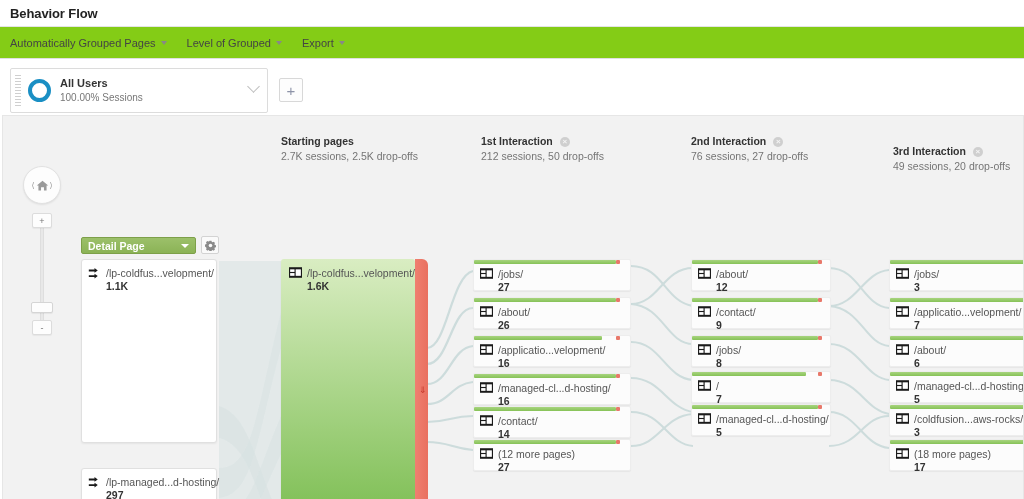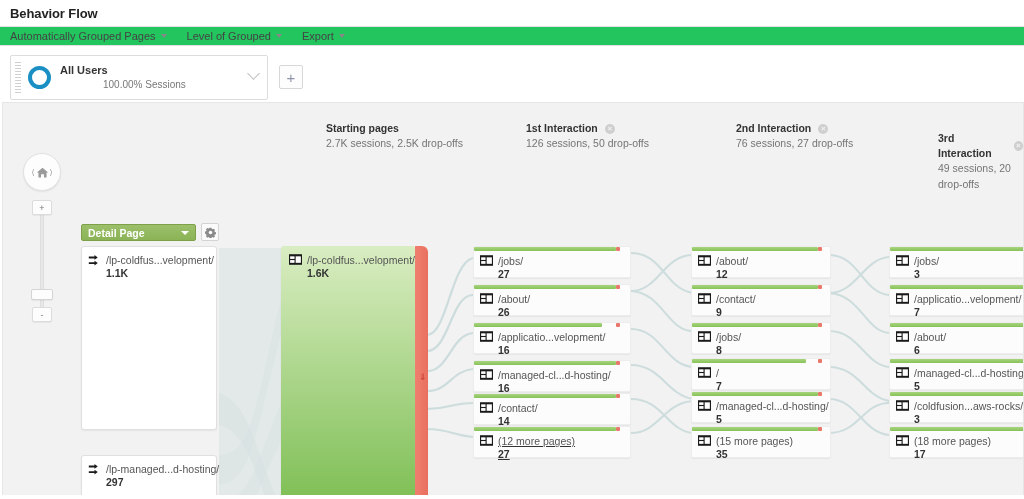--- a/index.html
+++ b/index.html
@@ -11,22 +11,22 @@
     color:#333; font-size:11px;
     -webkit-font-smoothing:antialiased;
   }
 
   
   .page-title {
     font-size:13px; font-weight:bold; color:#222;
     padding:6px 0 5px 10px; letter-spacing:-0.1px;
   }
   .toolbar {
-    height:20px; border-top:1px solid #e4e4e4; border-bottom:1px solid #e0e0e0;
-    background:#22c55e; display:flex; align-items:center; padding-left:10px; gap:20px;
+    height:33px; border-top:1px solid #e4e4e4; border-bottom:1px solid #e0e0e0;
+    background:#84cc16; display:flex; align-items:center; padding-left:10px; gap:20px;
   }
   .tb-item {
     font-size:11px; color:#444; display:flex; align-items:center; gap:5px;
     cursor:pointer; white-space:nowrap;
   }
   .caret { width:0;height:0;border-left:3.5px solid transparent;border-right:3.5px solid transparent;border-top:4px solid #888; }
 
   
   .segbar { height:56px; display:flex; align-items:center; padding:6px 0 0 10px; gap:11px; background:#fff;}
   .segcard {
@@ -35,21 +35,21 @@
   }
   .segcard.shaded { background:#f4f4f4; }
   .grip { width:6px; height:31px; margin-left:4px;
     background-image:repeating-linear-gradient(to bottom,#cfcfcf 0 1px,transparent 1px 3px);
   }
   .ring { width:23px; height:23px; border-radius:50%; margin:0 9px 0 7px; flex:none; }
   .ring.blue  { border:4px solid #1a8fc4; }
   .ring.orange{ border:4px solid #e8751a; border-right-color:transparent; transform:rotate(25deg); }
   .segtext { line-height:1.35; }
   .segname { font-size:11px; font-weight:bold; color:#333; }
-  .segsub  { font-size:10px; color:#777;margin-left:43px; }
+  .segsub  { font-size:10px; color:#777; }
   .segchev { position:absolute; right:9px; top:13px; width:9px;height:9px;
     border-right:1.6px solid #bdbdbd; border-bottom:1.6px solid #bdbdbd; transform:rotate(45deg); }
   .addseg {
     width:24px;height:24px;border:1px solid #d8d8d8;border-radius:2px;background:#fdfdfd;
     display:flex;align-items:center;justify-content:center; color:#8d93a8; font-size:15px; line-height:1;
     cursor:pointer;
   }
 
   
   .canvas {
@@ -75,21 +75,21 @@
     cursor:pointer; box-shadow:0 1px 1px rgba(0,0,0,.05);
   }
   .zplus { top:0; }
   .zminus{ bottom:0; }
   .zhandle{
     position:absolute; left:-1px; bottom:22px; width:22px;height:11px;background:#fdfdfd;
     border:1px solid #d5d5d5;border-radius:2px; box-shadow:0 1px 1px rgba(0,0,0,.06); cursor:pointer;
   }
 
   
-  .colhead { position:absolute; font-size:10.5px; line-height:1.45;margin-left:45px; }
+  .colhead { position:absolute; font-size:10.5px; line-height:1.45; }
   .colhead .t { font-weight:bold; color:#333; display:flex; align-items:center; gap:7px;}
   .colhead .s { color:#757575; }
   .xcircle {
     width:10px;height:10px;border-radius:50%;background:#cfcfcf;color:#f4f4f4;
     font-size:8px;line-height:10px;text-align:center; cursor:pointer; font-weight:bold;
   }
 
   
   .dimsel {
     position:absolute; left:78px; top:121px; width:115px; height:17px;
@@ -260,21 +260,21 @@
     <div class="t">
         <span>Starting pages</span>
       </div>
     <div class="s">2.7K sessions, 2.5K drop-offs</div>
   </div>
   <div class="colhead" style="left:478px; top:18px;">
     <div class="t">
       <span>1st Interaction</span>
       <span class="xcircle">×</span>
     </div>
-    <div class="s">126 sessions, 50 drop-offs</div>
+    <div class="s">212 sessions, 50 drop-offs</div>
   </div>
   <div class="colhead" style="left:688px; top:18px;">
     <div class="t">
       <span>2nd Interaction</span>
       <span class="xcircle">×</span>
     </div>
     <div class="s">76 sessions, 27 drop-offs</div>
   </div>
   <div class="colhead" style="left:890px; top:28px;">
     <div class="t">
@@ -388,21 +388,21 @@
       <rect x="0" y="0" width="16" height="13" fill="#1a1a1a"></rect>
         <rect x="1.4" y="2.6" width="5.4" height="3.2" fill="#fff"></rect>
       <rect x="8.2" y="2.6" width="6.4" height="8" fill="#fff"></rect>
         <rect x="1.4" y="7.2" width="5.4" height="3.4" fill="#fff"></rect>
     </svg>
     <div>
       <div class="nlabel">/contact/</div>
       <div class="nval">14</div>
     </div>
   </div>
-  <div class="node inode" style="left:470px; top:323px; width:158px; height:32px;text-decoration:underline;">
+  <div class="node inode" style="left:470px; top:323px; width:158px; height:32px;">
     <div class="topbar" style="width:142px;"></div>
     <div class="dropmark" style="left:142px;"></div>
     <svg class="pgicon" viewBox="0 0 16 13">
       <rect x="0" y="0" width="16" height="13" fill="#1a1a1a"></rect>
         <rect x="1.4" y="2.6" width="5.4" height="3.2" fill="#fff"></rect>
       <rect x="8.2" y="2.6" width="6.4" height="8" fill="#fff"></rect>
         <rect x="1.4" y="7.2" width="5.4" height="3.4" fill="#fff"></rect>
     </svg>
     <div>
       <div class="nlabel">(12 more pages)</div>
@@ -473,34 +473,20 @@
       <rect x="0" y="0" width="16" height="13" fill="#1a1a1a"></rect>
         <rect x="1.4" y="2.6" width="5.4" height="3.2" fill="#fff"></rect>
       <rect x="8.2" y="2.6" width="6.4" height="8" fill="#fff"></rect>
         <rect x="1.4" y="7.2" width="5.4" height="3.4" fill="#fff"></rect>
     </svg>
     <div>
       <div class="nlabel">/managed-cl...d-hosting/</div>
       <div class="nval">5</div>
     </div>
   </div>
-  <div class="node inode" style="left:688px; top:323px; width:140px; height:32px;">
-    <div class="topbar" style="width:126px;"></div>
-    <div class="dropmark" style="left:126px;"></div>
-    <svg class="pgicon" viewBox="0 0 16 13">
-      <rect x="0" y="0" width="16" height="13" fill="#1a1a1a"></rect>
-        <rect x="1.4" y="2.6" width="5.4" height="3.2" fill="#fff"></rect>
-      <rect x="8.2" y="2.6" width="6.4" height="8" fill="#fff"></rect>
-        <rect x="1.4" y="7.2" width="5.4" height="3.4" fill="#fff"></rect>
-    </svg>
-    <div>
-      <div class="nlabel">(15 more pages)</div>
-      <div class="nval">35</div>
-    </div>
-  </div>
 
   <div class="node inode" style="left:886px; top:143px; width:138px; height:32px;">
     <div class="topbar" style="width:138px;"></div>
     <svg class="pgicon" viewBox="0 0 16 13">
       <rect x="0" y="0" width="16" height="13" fill="#1a1a1a"></rect>
         <rect x="1.4" y="2.6" width="5.4" height="3.2" fill="#fff"></rect>
       <rect x="8.2" y="2.6" width="6.4" height="8" fill="#fff"></rect>
         <rect x="1.4" y="7.2" width="5.4" height="3.4" fill="#fff"></rect>
     </svg>
     <div>

